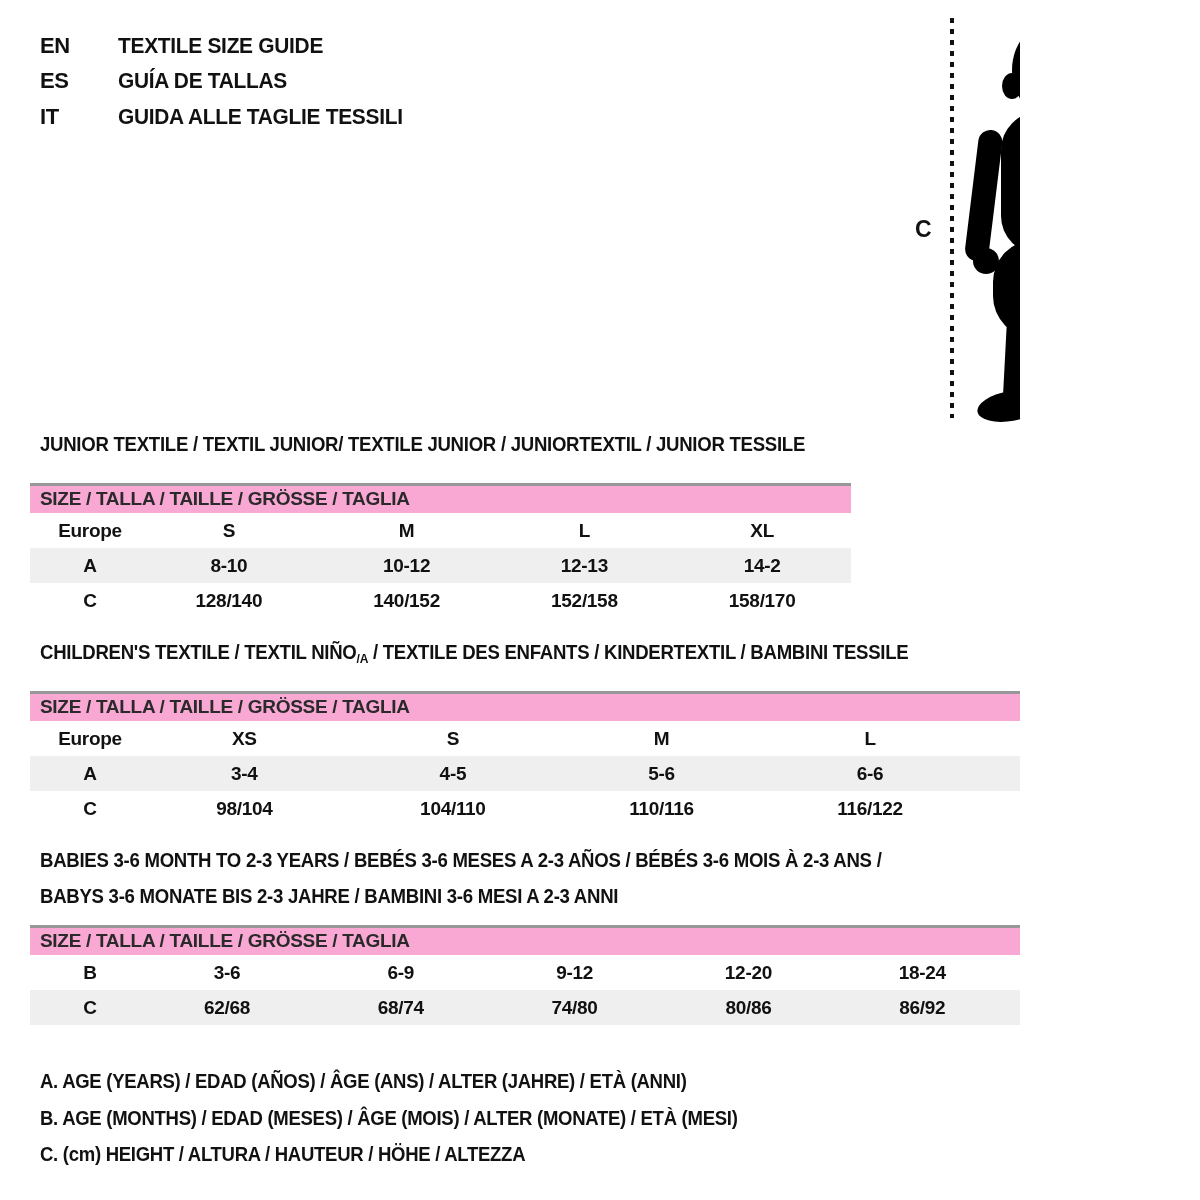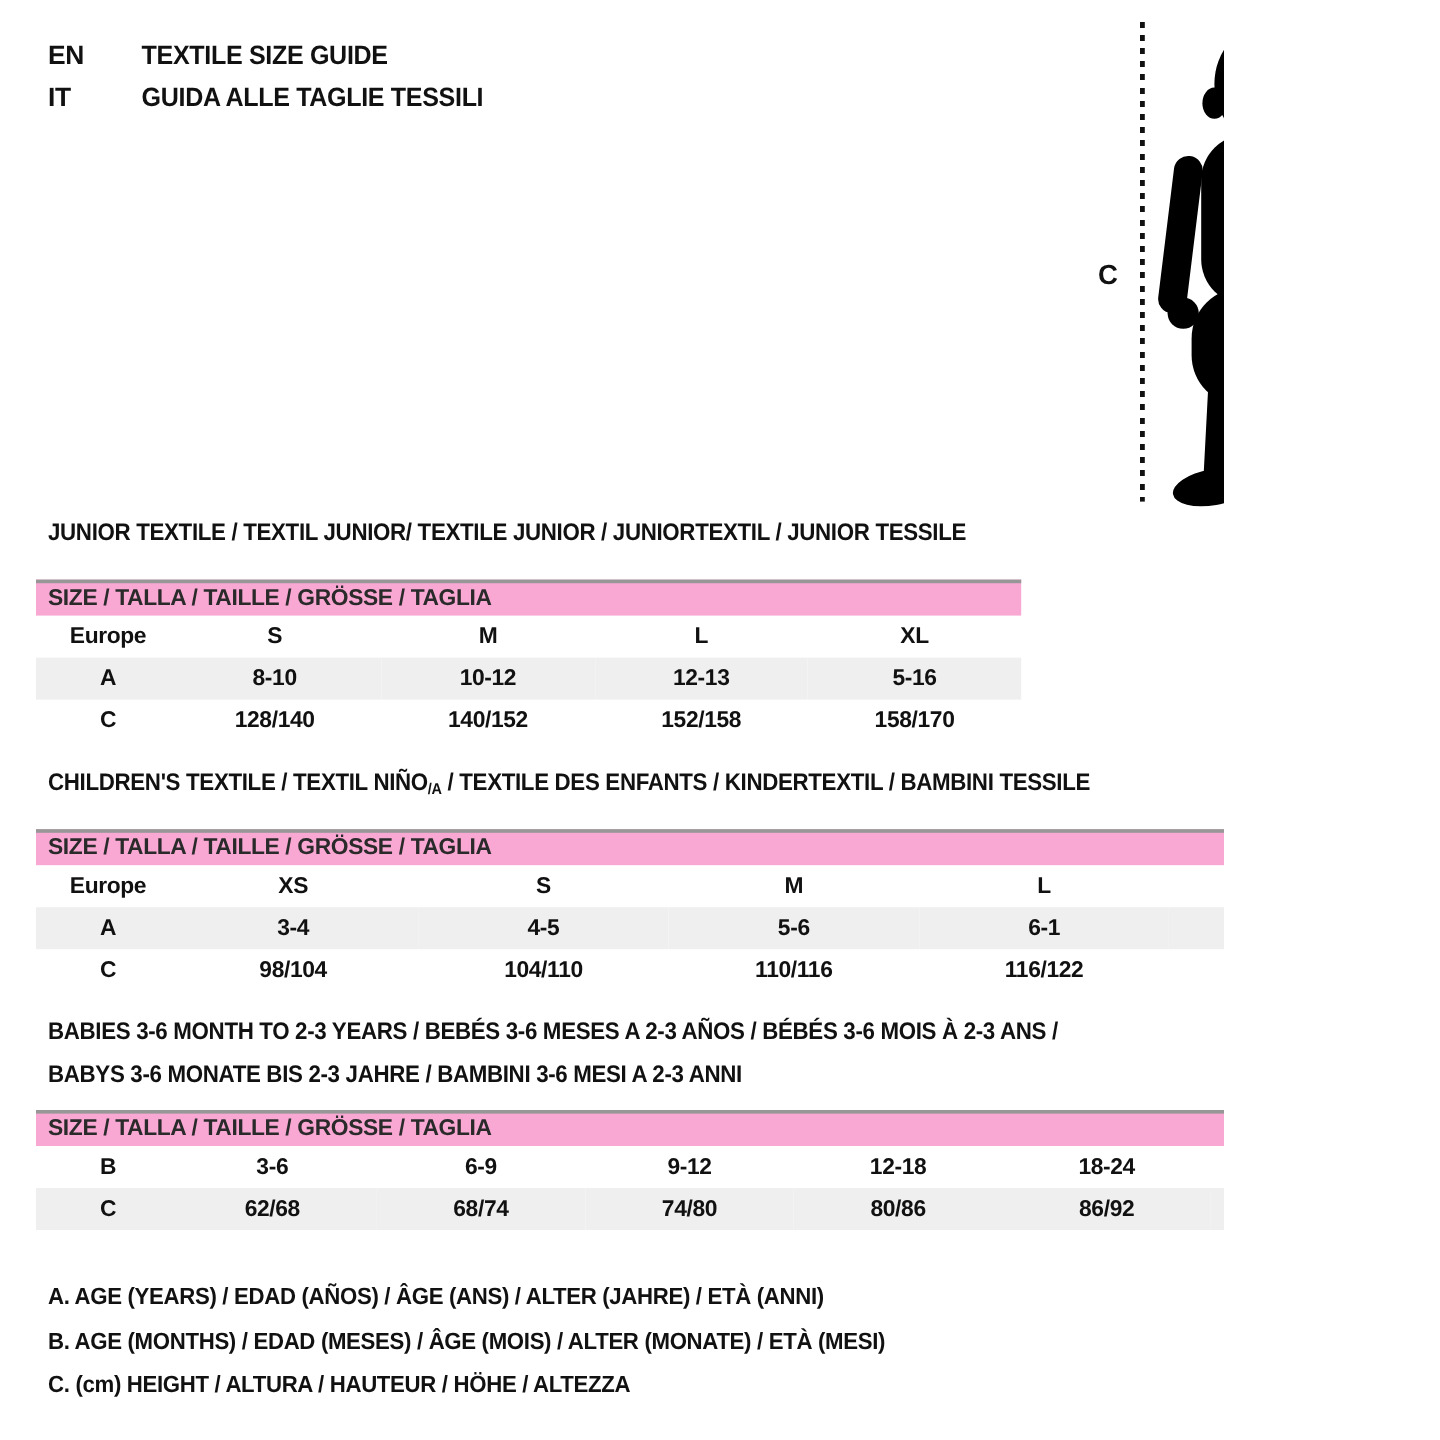--- a/index.html
+++ b/index.html
@@ -65,20 +65,24 @@
 </style>
 </head>
 <body>
 
 <div class="page">
 
   <div class="lang-block">
     <div class="lang-row">
       <span class="lang-code">EN</span>
       <span class="lang-label">TEXTILE SIZE GUIDE</span>
+    </div>
+    <div class="lang-row">
+      <span class="lang-code">ES</span>
+      <span class="lang-label">GUÍA DE TALLAS</span>
     </div>
     <div class="lang-row">
       <span class="lang-code">IT</span>
       <span class="lang-label">GUIDA ALLE TAGLIE TESSILI</span>
     </div>
   </div>
 
   <div class="figure">
     <span class="measure-label">C</span>
     <div class="dash-line"></div>
@@ -119,21 +123,21 @@
         <td>S</td>
         <td>M</td>
         <td>L</td>
         <td>XL</td>
       </tr>
       <tr>
         <td>A</td>
         <td>8-10</td>
         <td>10-12</td>
         <td>12-13</td>
-        <td>5-16</td>
+        <td>14-2</td>
       </tr>
       <tr>
         <td>C</td>
         <td>128/140</td>
         <td>140/152</td>
         <td>152/158</td>
         <td>158/170</td>
       </tr>
     </tbody>
       </table>
@@ -158,21 +162,21 @@
         <td>S</td>
         <td>M</td>
         <td>L</td>
         <td>XL</td>
       </tr>
       <tr>
         <td>A</td>
         <td>3-4</td>
         <td>4-5</td>
         <td>5-6</td>
-        <td>6-1</td>
+        <td>6-6</td>
         <td>7-8</td>
       </tr>
       <tr>
         <td>C</td>
         <td>98/104</td>
         <td>104/110</td>
         <td>110/116</td>
         <td>116/122</td>
         <td>122/128</td>
       </tr>
@@ -195,21 +199,21 @@
           <col>
           <col>
           <col>
         </colgroup>
       <tbody>
           <tr>
         <td>B</td>
         <td>3-6</td>
         <td>6-9</td>
         <td>9-12</td>
-        <td>12-18</td>
+        <td>12-20</td>
         <td>18-24</td>
         <td>24-36</td>
       </tr>
       <tr>
         <td>C</td>
         <td>62/68</td>
         <td>68/74</td>
         <td>74/80</td>
         <td>80/86</td>
         <td>86/92</td>

